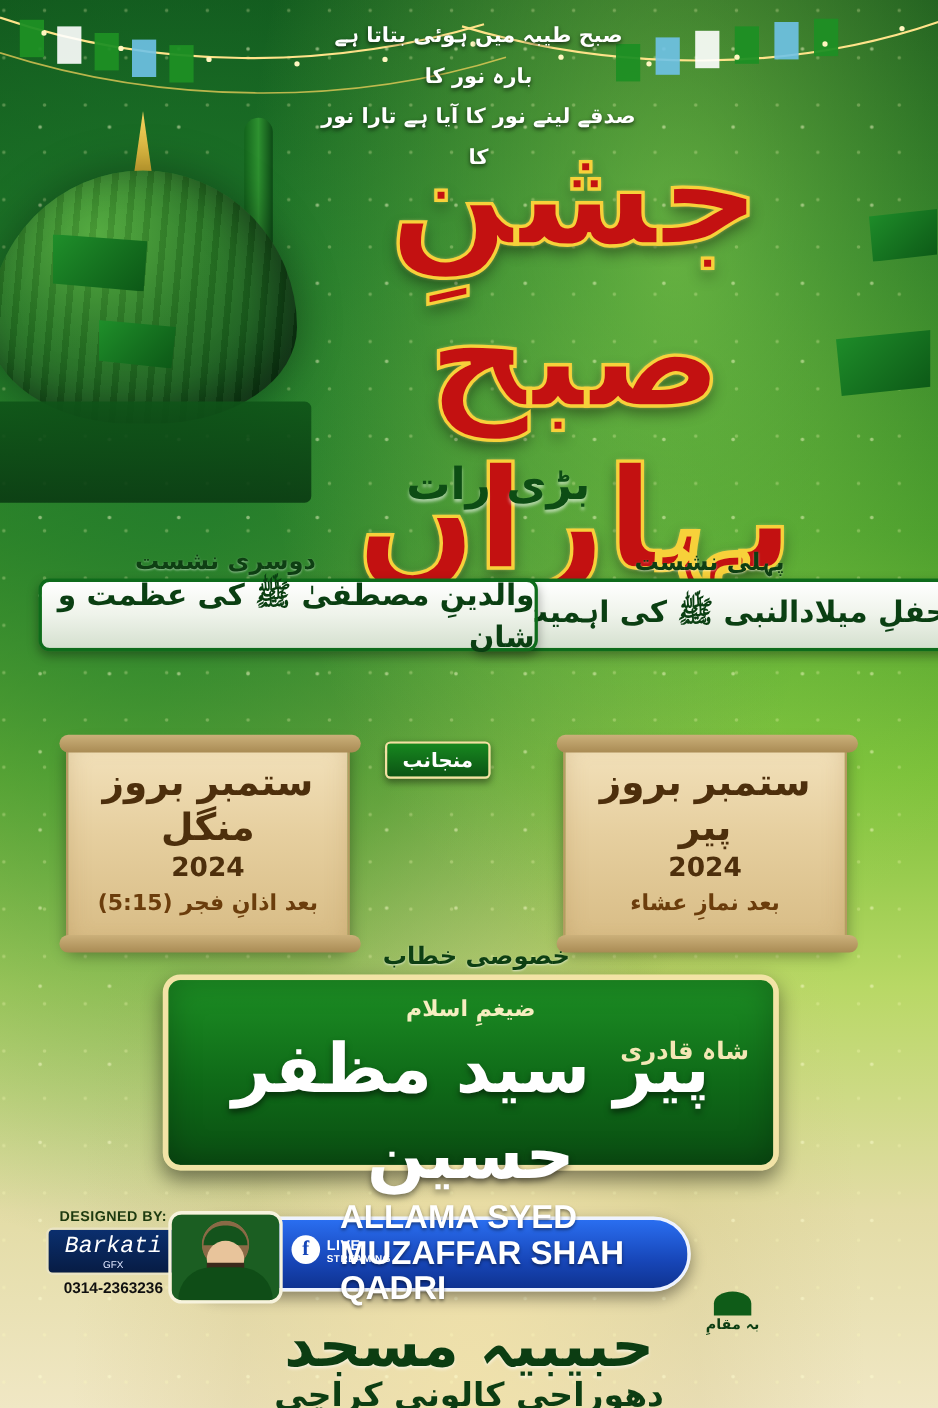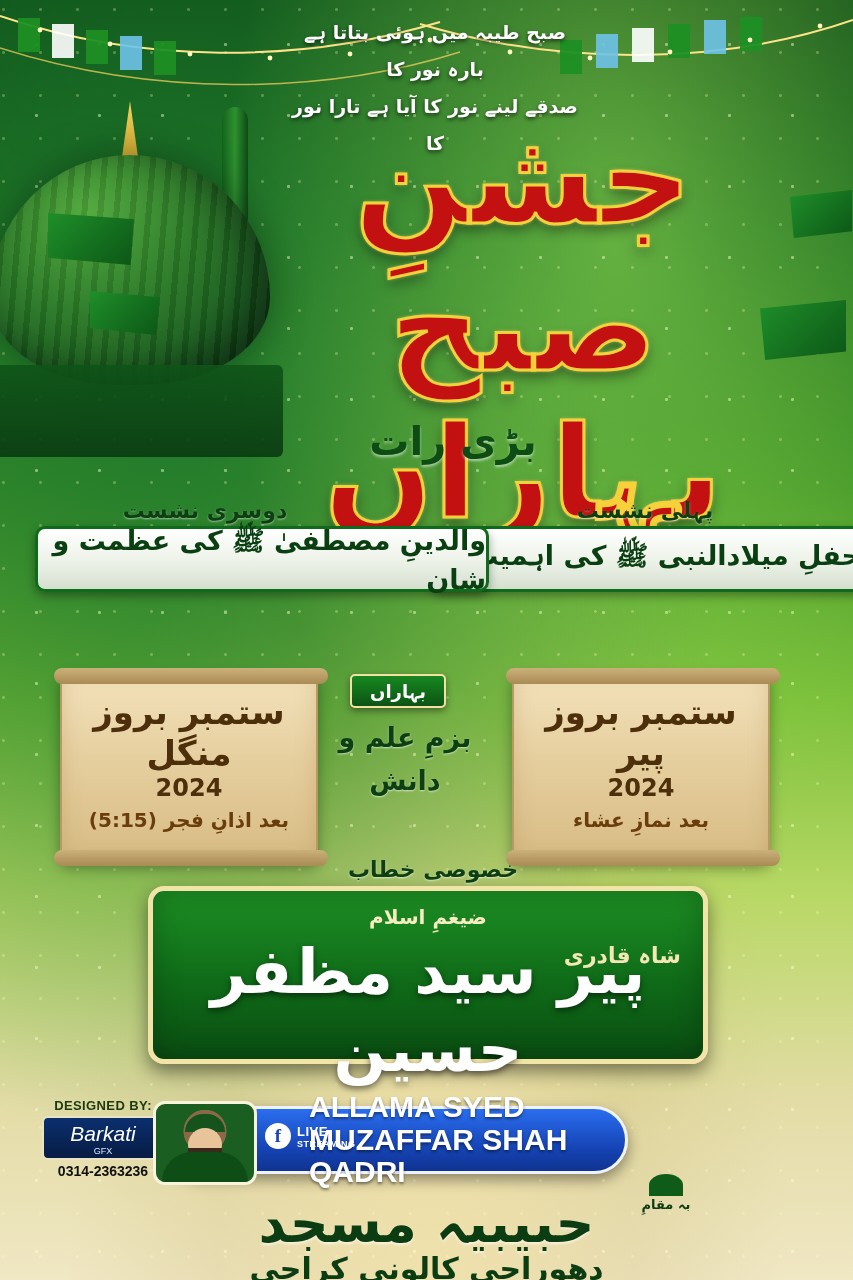--- a/index.html
+++ b/index.html
@@ -161,21 +161,21 @@
 
   
   .designed {
     position:absolute; left:42px; top:1098px; width:122px; text-align:center;
   }
   .designed .dlabel { font-size:13px; font-weight:bold; color:#1d3a0f; letter-spacing:.4px; }
   .designed .dbox {
     margin-top:3px; background:linear-gradient(180deg,#0b2f6e,#071c44);
     border:2px solid #e9e3c3; border-radius:6px; padding:4px 2px 2px;
   }
-  .designed .dname { font-family:Liberation Sans, sans-serif; font-style:italic; font-size:21px; color:#fff; }
+  .designed .dname { font-family:Liberation Mono, monospace; font-style:italic; font-size:21px; color:#fff; }
   .designed .dsub { font-size:9px; color:#dfe6ff; }
   .designed .dphone { margin-top:3px; font-size:14px; font-weight:bold; color:#101010; }
 
   
   .live-bar {
     position:absolute; left:166px; top:1106px; width:462px; height:68px;
     background:linear-gradient(180deg,#2a6ef0 0%,#1746b8 60%,#0f3391 100%);
     border:3px solid #eef3ff; border-radius:34px;
     box-shadow:0 6px 14px rgba(0,0,0,.4);
     display:flex; align-items:center; padding-left:96px; color:#fff;
@@ -299,22 +299,21 @@
     <div class="scroll-body urdu">
       <div class="scroll-date">
         <span>ستمبر</span>
         <span>بروز منگل</span>
       </div>
       <div class="scroll-year">2024</div>
       <div class="scroll-time">بعد اذانِ فجر (5:15)</div>
     </div>
   </div>
 
-  <div class="mid-tag urdu">بہاراں</div>
-  <div class="mid-text urdu">بزمِ علم و دانش</div>
+  <div class="mid-tag urdu">منجانب</div>
 
   <div class="speaker-panel">
     <div class="speaker-kicker urdu">خصوصی خطاب</div>
     <div class="speaker-title urdu">ضیغمِ اسلام</div>
     <div class="speaker-name urdu">پیر سید مظفر حسین</div>
     <div class="speaker-suffix urdu">شاہ قادری</div>
   </div>
 
   <div class="designed">
     <div class="dlabel">DESIGNED BY:</div>

